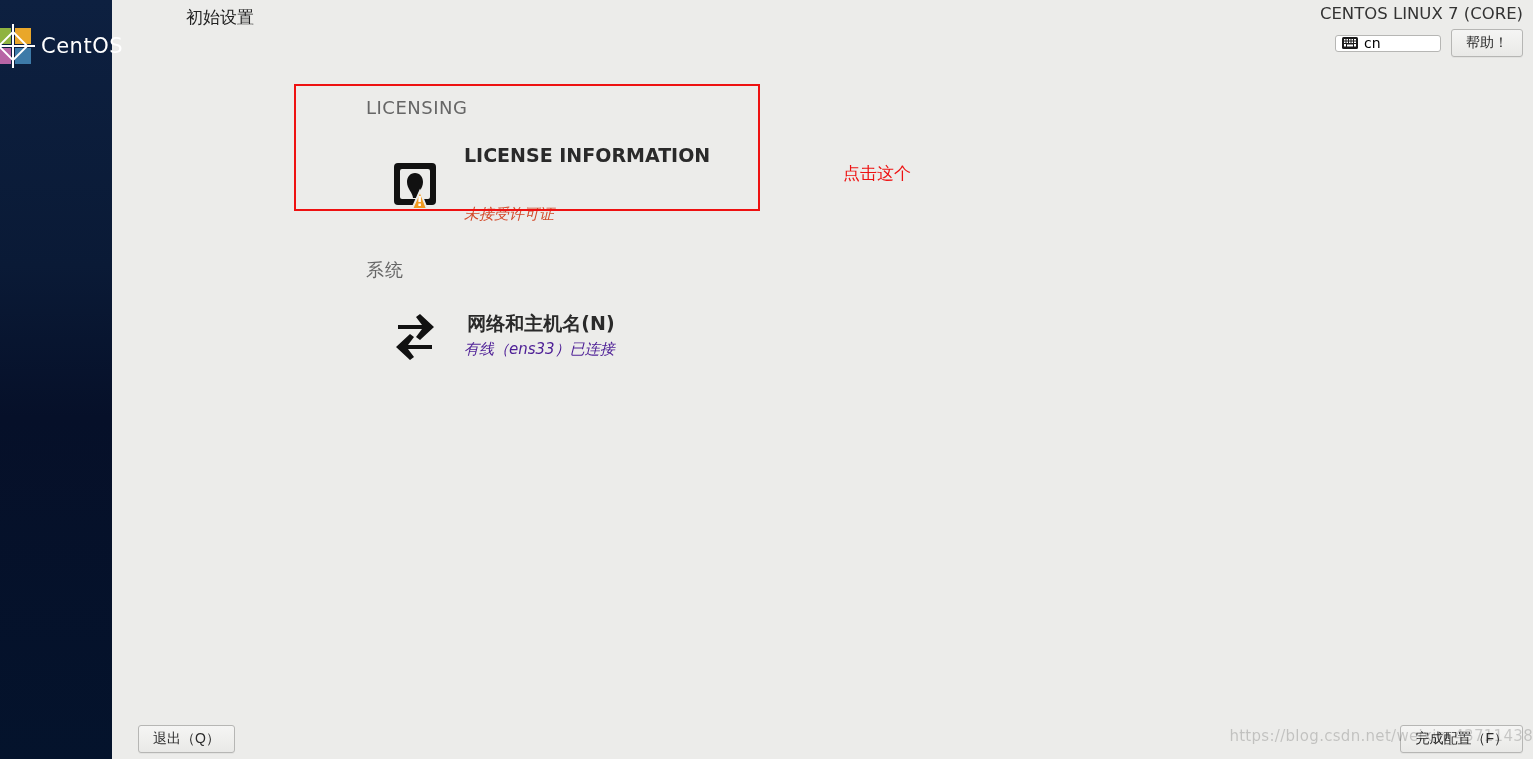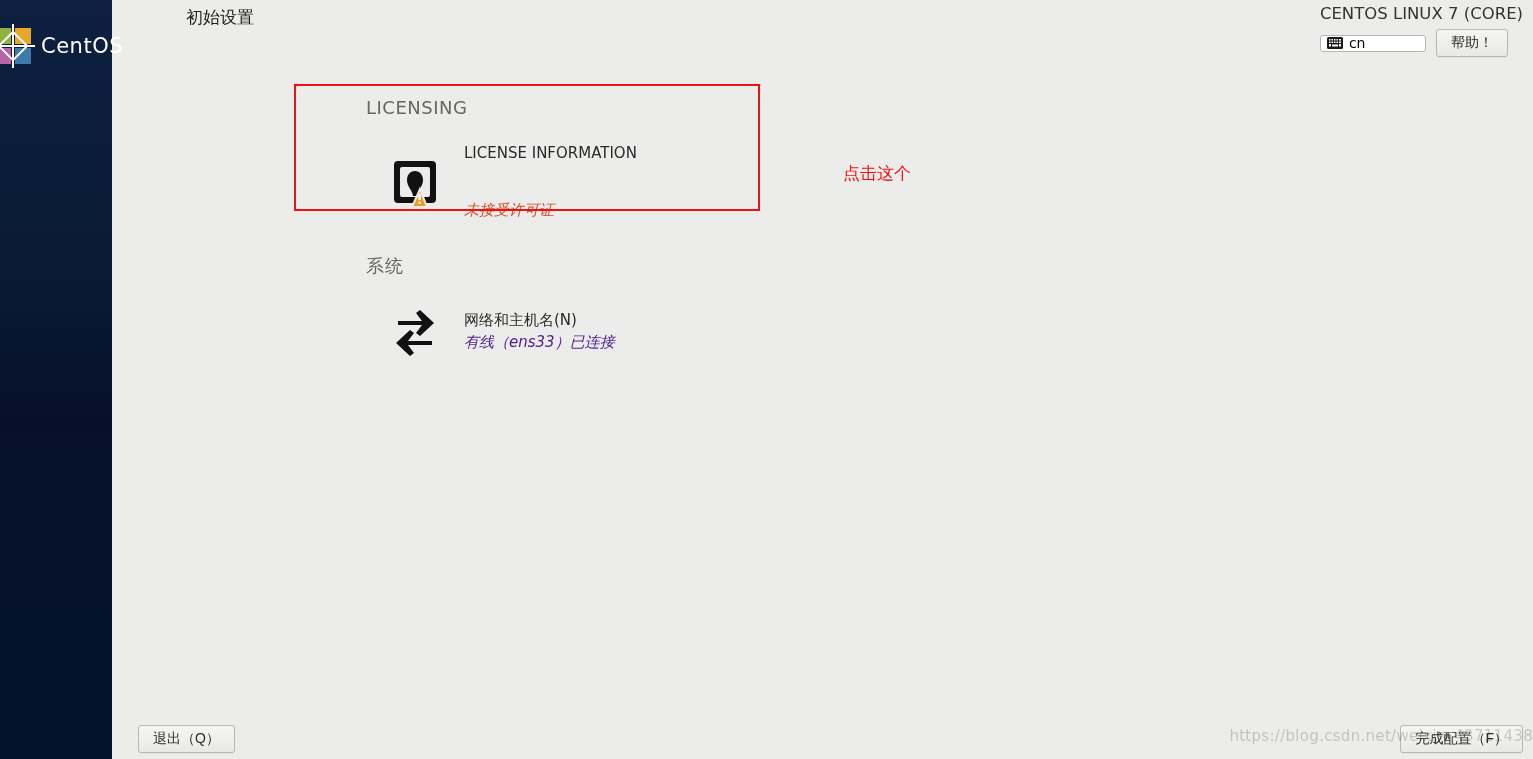--- a/index.html
+++ b/index.html
@@ -29,21 +29,21 @@
     
     .main { flex: 1; height: 100%; position: relative; }
 
     .topbar {
       display: flex;
       justify-content: space-between;
       align-items: flex-start;
       padding: 4px 10px 0 74px;
     }
     .page-title { font-size: 17px; color: #222; padding-top: 2px; }
-    .top-right { display: flex; flex-direction: column; gap: 6px; }
+    .top-right { display: flex; flex-direction: column; align-items: flex-end; gap: 6px; }
     .os-title { font-size: 16.5px; color: #333; font-weight: 400; }
     .lang-help-row { display: flex; align-items: center; gap: 10px; }
 
     .lang-selector {
       display: flex; align-items: center; gap: 6px;
       background: #fff;
       border: 1px solid #b6b6b4;
       border-radius: 3px;
       padding: 3px 50px 3px 6px;
       font-size: 14px;
@@ -71,21 +71,21 @@
     }
     .section-heading.cjk { letter-spacing: 1px; }
 
     .spoke {
       display: flex; align-items: center; gap: 22px;
       margin: 0 0 34px 22px;
       cursor: pointer;
     }
     .spoke-icon { width: 54px; height: 54px; position: relative; flex: 0 0 54px; }
     .spoke-text { display: flex; flex-direction: column; gap: 3px; }
-    .spoke-title { font-size: 15px; color: #2a2a2a; font-weight: 400; }
+    .spoke-title { font-size: 19px; color: #2a2a2a; font-weight: 700; text-align: right; }
     .spoke-status { font-size: 15px; font-style: italic; color: #4c1d95; }
     .spoke-status.warn { color: #d34a2b; margin-top: 36px; }
 
     
     .annotation-box {
       position: absolute;
       border: 2px solid #e11;
       pointer-events: none;
     }
     .annotation-text {

